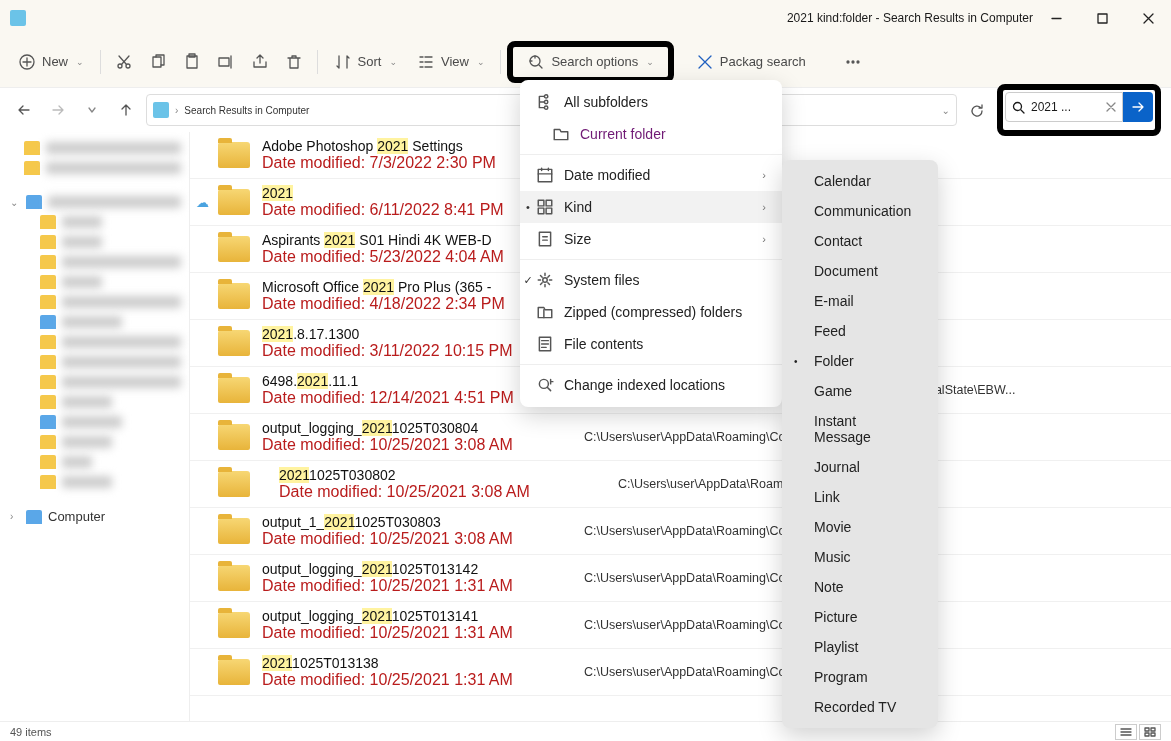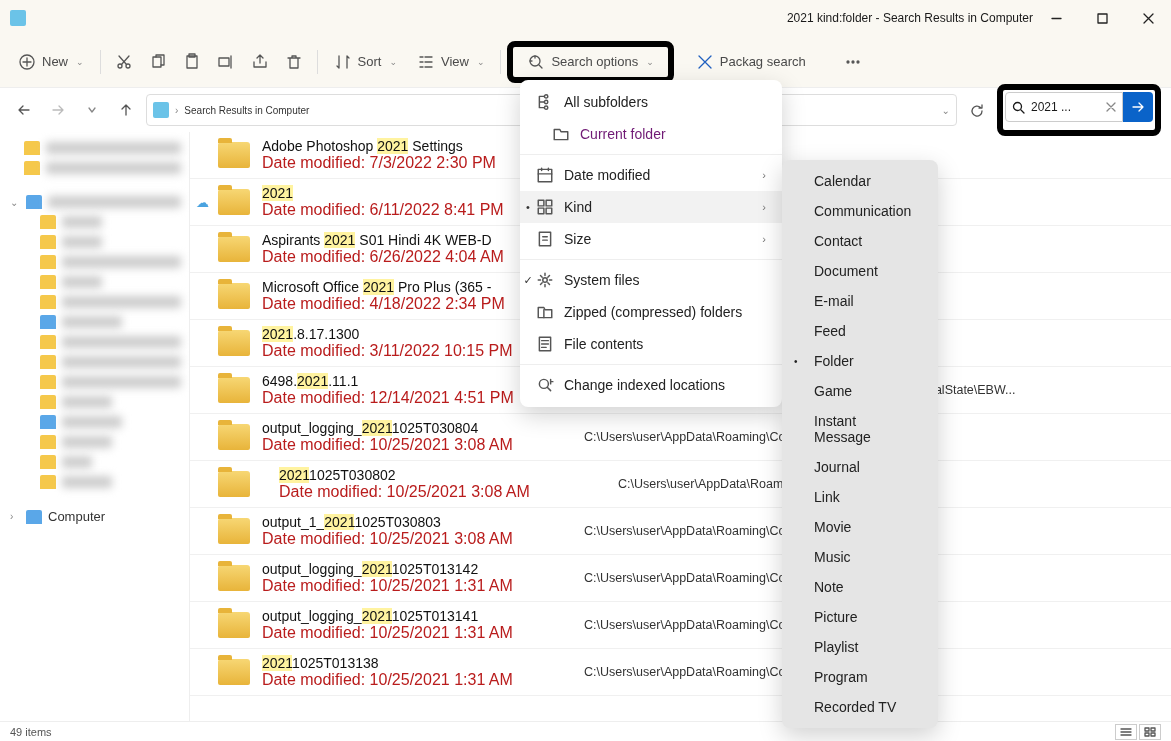--- a/index.html
+++ b/index.html
@@ -358,21 +358,21 @@
           <div class="info">
             <div class="name"><span class="hl">2021</span></div>
             <div class="meta">Date modified: 6/11/2022 8:41 PM</div>
           </div>
           <div class="path"></div>
         </div>
         <div class="result-row" style="position: relative;">
           <div class="foldericon"></div>
           <div class="info">
             <div class="name">Aspirants <span class="hl">2021</span> S01 Hindi 4K WEB-D</div>
-            <div class="meta">Date modified: 6/26/2022 4:04 AM</div>
+            <div class="meta">Date modified: 5/23/2022 4:04 AM</div>
           </div>
           <div class="path"></div>
         </div>
         <div class="result-row" style="position: relative;">
           <div class="foldericon"></div>
           <div class="info">
             <div class="name">Microsoft Office <span class="hl">2021</span> Pro Plus (365 -</div>
             <div class="meta">Date modified: 4/18/2022 2:34 PM</div>
           </div>
           <div class="path"></div>

